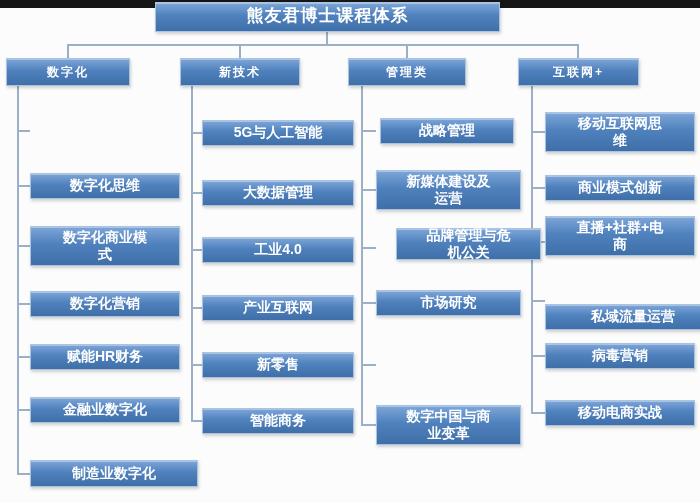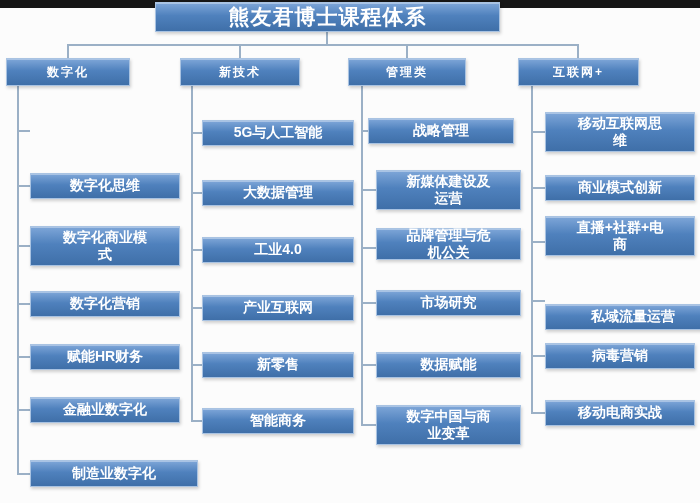--- a/index.html
+++ b/index.html
@@ -29,21 +29,21 @@
     text-align: center;
     color: #ffffff;
     font-weight: bold;
     background: linear-gradient(180deg, #7ea6d8 0%, #4f81bd 45%, #3f6fa8 100%);
     border: 1px solid #a9c3e2;
     box-shadow: inset 0 1px 0 rgba(255,255,255,0.35), 1px 2px 3px rgba(0,0,0,0.18);
     box-sizing: border-box;
     white-space: pre-line;
     line-height: 1.25;
   }
-  .title { font-size: 21px; letter-spacing: 1px; }
+  .title { font-size: 17px; letter-spacing: 1px; font-family: Liberation Mono, monospace; }
   .hdr   { font-size: 12px; letter-spacing: 2px; }
   .item  { font-size: 14px; }
 </style>
 </head>
 <body>
 
 <div class="canvas">
   <div class="topbar"></div>
 
   <div class="line" style="left:326px;top:32px;width:2px;height:13px"></div>
@@ -102,27 +102,26 @@
   <div class="box item" style="left:30px;top:397px;width:150px;height:26px">金融业数字化</div>
   <div class="box item" style="left:30px;top:460px;width:168px;height:27px">制造业数字化</div>
 
   <div class="box item" style="left:202px;top:120px;width:152px;height:26px">5G与人工智能</div>
   <div class="box item" style="left:202px;top:180px;width:152px;height:26px">大数据管理</div>
   <div class="box item" style="left:202px;top:237px;width:152px;height:26px">工业4.0</div>
   <div class="box item" style="left:202px;top:295px;width:152px;height:26px">产业互联网</div>
   <div class="box item" style="left:202px;top:352px;width:152px;height:26px">新零售</div>
   <div class="box item" style="left:202px;top:408px;width:152px;height:26px">智能商务</div>
 
-  <div class="box item" style="left:368px;top:118px;width:146px;height:26px">战略管理</div>
+  <div class="box item" style="left:380px;top:118px;width:134px;height:26px">战略管理</div>
   <div class="box item" style="left:376px;top:170px;width:145px;height:40px">新媒体建设及
 运营</div>
-  <div class="box item" style="left:376px;top:228px;width:145px;height:32px">品牌管理与危
+  <div class="box item" style="left:396px;top:228px;width:145px;height:32px">品牌管理与危
 机公关</div>
   <div class="box item" style="left:376px;top:290px;width:145px;height:26px">市场研究</div>
-  <div class="box item" style="left:376px;top:352px;width:145px;height:26px">数据赋能</div>
   <div class="box item" style="left:376px;top:405px;width:145px;height:40px">数字中国与商
 业变革</div>
 
   <div class="box item" style="left:545px;top:112px;width:150px;height:40px">移动互联网思
 维</div>
   <div class="box item" style="left:545px;top:175px;width:150px;height:26px">商业模式创新</div>
   <div class="box item" style="left:545px;top:216px;width:150px;height:40px">直播+社群+电
 商</div>
   <div class="box item" style="left:545px;top:304px;width:176px;height:26px">私域流量运营</div>
   <div class="box item" style="left:545px;top:343px;width:150px;height:26px">病毒营销</div>

